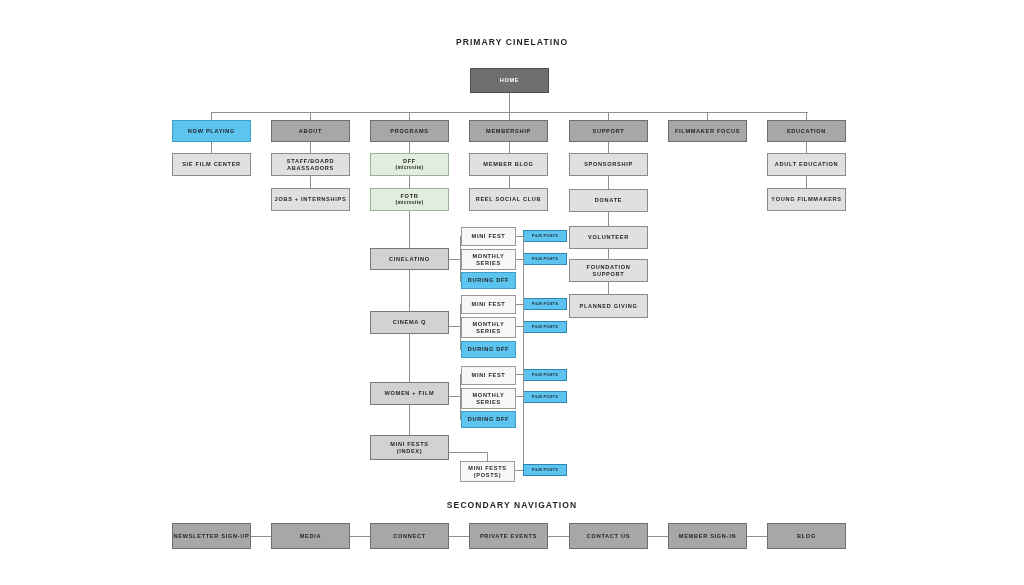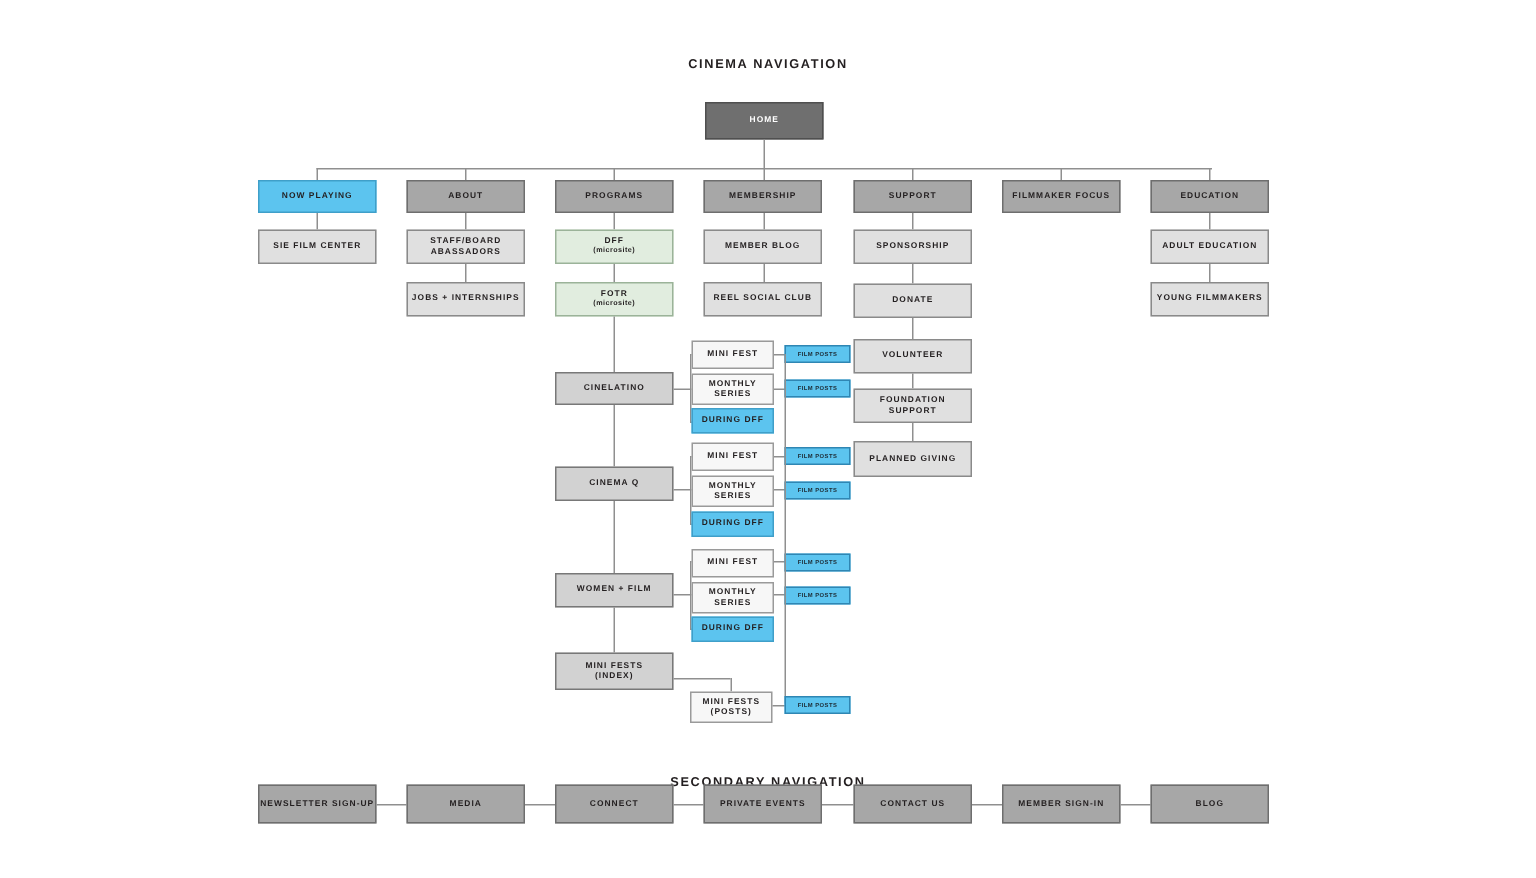--- a/index.html
+++ b/index.html
@@ -55,23 +55,23 @@
   
   .ln{position:absolute;background:#8f8f8f;}
   .lh{height:1px;}
   .lv{width:1px;}
 </style>
 </head>
 <body>
 
 <div id="stage">
 
-  <div class="heading" style="left:412px;top:37px;width:200px;">CINEMA NAVIGATION</div>
-
-  <div class="heading" style="left:412px;top:516px;width:200px;">SECONDARY NAVIGATION</div>
+  <div class="heading" style="left:412px;top:37px;width:200px;">PRIMARY CINELATINO</div>
+
+  <div class="heading" style="left:412px;top:500px;width:200px;">SECONDARY NAVIGATION</div>
 
   <div class="node t-home" style="left:470px;top:68px;width:79px;height:25px;">
     <span class="lbl">HOME</span>
   </div>
 
   <div class="ln lv" style="left:509px;top:93px;height:19px;"></div>
 
   <div class="ln lh" style="left:211px;top:112px;width:597px;"></div>
 
   <div class="ln lv" style="left:211px;top:112px;height:9px;"></div>

